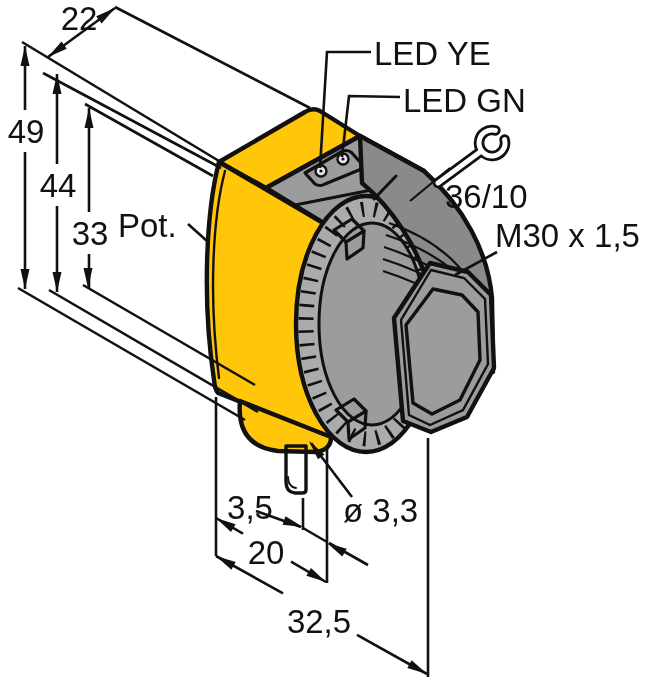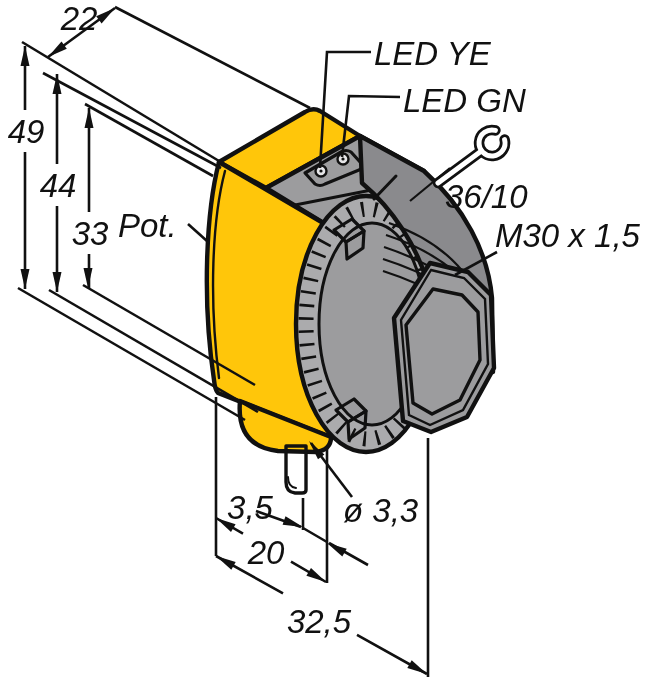--- a/index.html
+++ b/index.html
@@ -1,16 +1,16 @@
 <!DOCTYPE html>
 <html><head>
 <meta charset="utf-8">
 <style>
   html,body{margin:0;padding:0;background:#fff;}
-  .stage{width:654px;height:700px;position:relative;background:#fff;overflow:hidden;font-style:italic;}
+  .stage{width:654px;height:700px;position:relative;background:#fff;overflow:hidden;}
   svg{display:block;}
   svg text{font-family:"Liberation Sans","DejaVu Sans",sans-serif;font-size:33px;fill:#111;}
   .dimline{stroke:#111;stroke-width:2.6;fill:none;}
   .thin{stroke:#111;stroke-width:2.2;fill:none;}
   .outline{stroke:#111;stroke-width:4.4;stroke-linejoin:round;stroke-linecap:round;}
   .edge{stroke:#111;fill:none;stroke-linecap:round;}
   .arrow{fill:#111;stroke:none;}
 </style>
 </head>
 <body>

